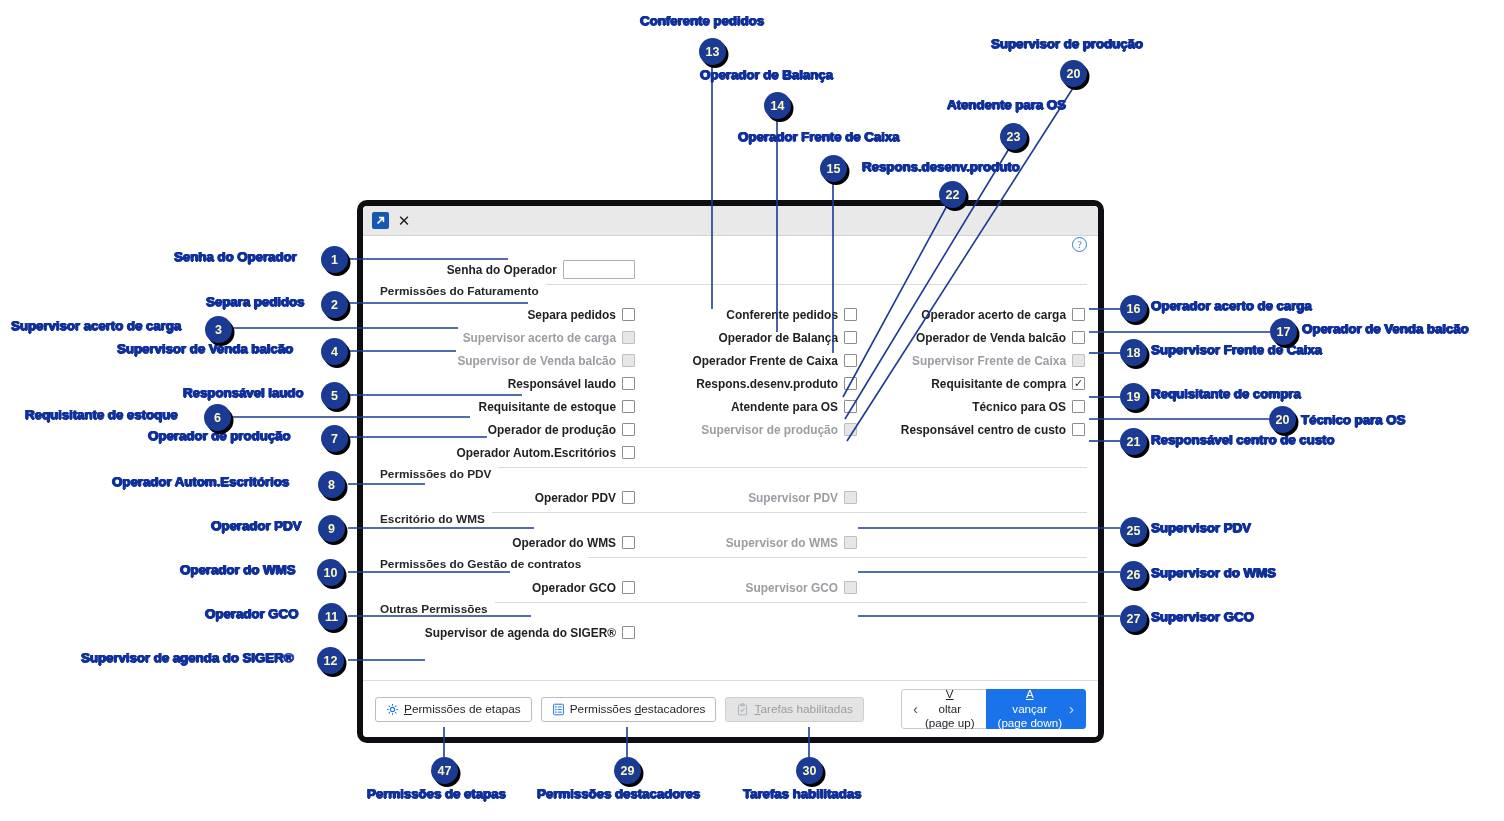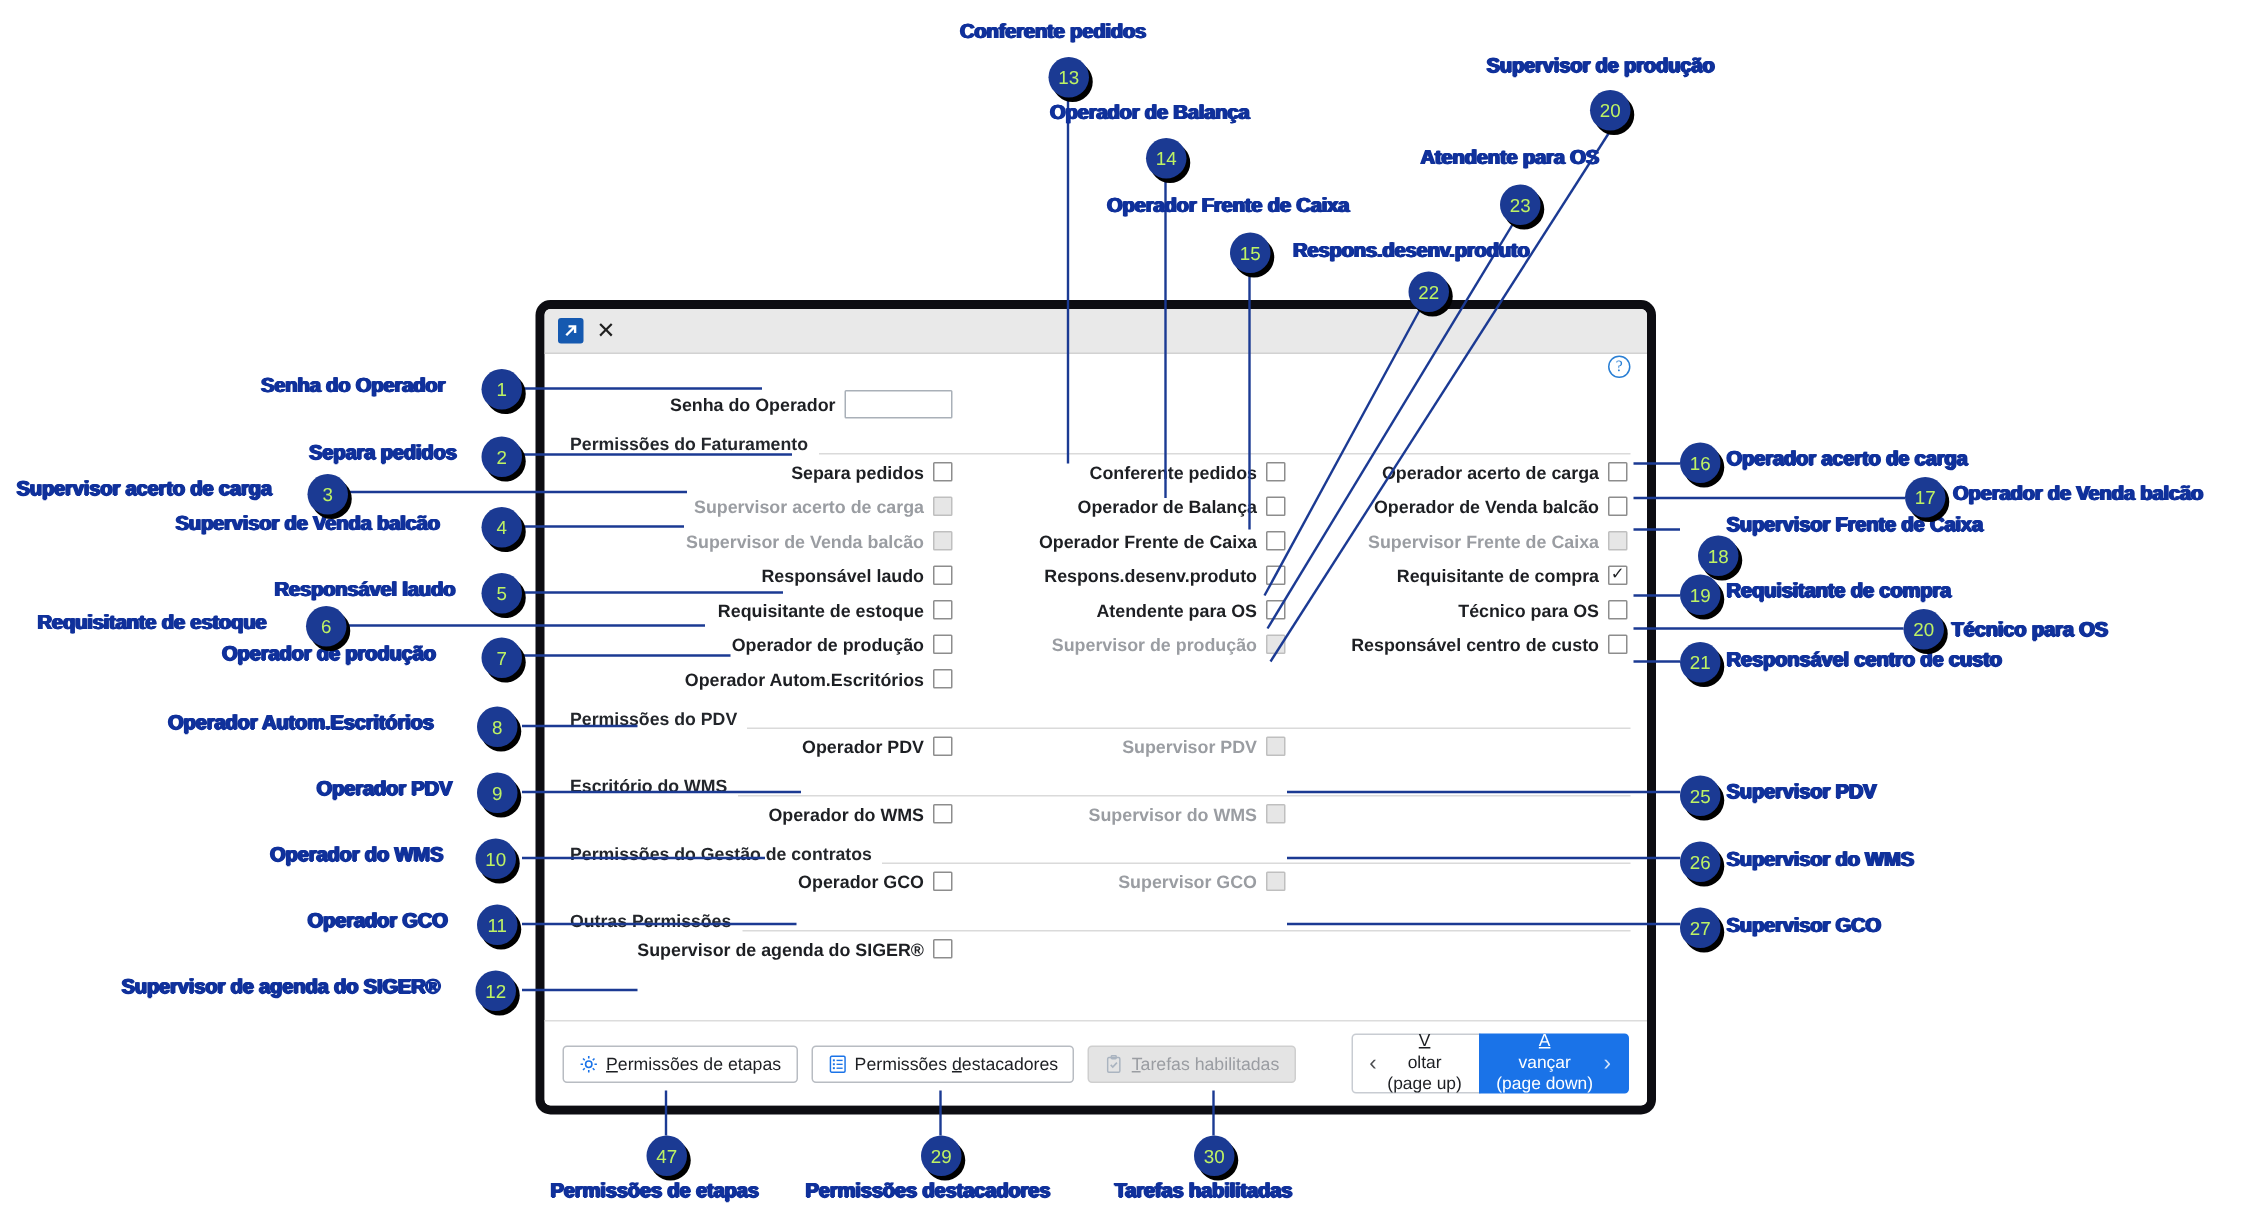--- a/index.html
+++ b/index.html
@@ -15,22 +15,22 @@
 
   .anno-label {
     position:absolute; z-index:60;
     color:#10319b; font-weight:bold; font-size:13.5px;
     white-space:nowrap; letter-spacing:-0.15px;
     text-shadow:0.7px 0 0 #10319b, -0.7px 0 0 #10319b, 0 0.6px 0 #10319b;
   }
   .anno-badge {
     position:absolute; z-index:70;
     width:27px; height:27px; border-radius:50%;
-    background:#1b3a93; color:#bef264;
-    font-size:12.5px; font-weight:normal;
+    background:#1b3a93; color:#fef9c3;
+    font-size:12.5px; font-weight:bold;
     display:flex; align-items:center; justify-content:center;
     box-shadow:2.5px 3px 0 0 #000000;
     font-family:"Liberation Sans", sans-serif;
   }
 
   
   #dialog {
     position:absolute; left:358px; top:201px; width:745px; height:541px;
     background:#ffffff; z-index:10;
     border:5px solid #0d0d12; border-radius:9px;
@@ -60,21 +60,21 @@
     width:15px; height:15px; border-radius:50%;
     border:1.3px solid #2a7fd4; color:#2a7fd4;
     font-size:10.5px; display:flex; align-items:center; justify-content:center;
     font-family:"Liberation Serif", serif;
   }
 
   .body-area { position:relative; padding:0 11px; height:462px; }
 
   
   .section-head {
-    display:flex; align-items:flex-end; gap:7px;
+    display:flex; align-items:flex-start; gap:7px;
     font-size:11.8px; font-weight:bold; color:#23262b;
     height:19px; margin-top:3px;
   }
   .section-head .sh-text { white-space:nowrap; padding-left:6px; }
   .section-head .sh-rule { flex:1 1 auto; height:1px; background:#dadada; }
 
   
   .row { display:flex; align-items:center; height:23px; }
   .field {
     display:flex; align-items:center; justify-content:flex-end; gap:6px;
@@ -441,21 +441,21 @@
     <div class="anno-badge" style="left: 699px; top: 38px;">13</div>
     <div class="anno-label" style="left: 700px; top: 67px;">Operador de Balança</div>
     <div class="anno-badge" style="left: 764px; top: 92px;">14</div>
     <div class="anno-label" style="left: 738px; top: 129px;">Operador Frente de Caixa</div>
     <div class="anno-badge" style="left: 820px; top: 155px;">15</div>
     <div class="anno-label" style="left: 1151px; top: 298px;">Operador acerto de carga</div>
     <div class="anno-badge" style="left: 1120px; top: 295px;">16</div>
     <div class="anno-label" style="left: 1302px; top: 321px;">Operador de Venda balcão</div>
     <div class="anno-badge" style="left: 1270px; top: 318px;">17</div>
     <div class="anno-label" style="left: 1151px; top: 342px;">Supervisor Frente de Caixa</div>
-    <div class="anno-badge" style="left: 1120px; top: 357px; margin-left: 12px;">18</div>
+    <div class="anno-badge" style="left: 1120px; top: 339px;">18</div>
     <div class="anno-label" style="left: 1151px; top: 386px;">Requisitante de compra</div>
     <div class="anno-badge" style="left: 1120px; top: 383px;">19</div>
     <div class="anno-label" style="left: 1301px; top: 412px;">Técnico para OS</div>
     <div class="anno-badge" style="left: 1269px; top: 406px;">20</div>
     <div class="anno-label" style="left: 1151px; top: 432px;">Responsável centro de custo</div>
     <div class="anno-badge" style="left: 1120px; top: 428px;">21</div>
     <div class="anno-label" style="left: 862px; top: 159px;">Respons.desenv.produto</div>
     <div class="anno-badge" style="left: 939px; top: 181px;">22</div>
     <div class="anno-label" style="left: 947px; top: 97px;">Atendente para OS</div>
     <div class="anno-badge" style="left: 1000px; top: 123px;">23</div>

